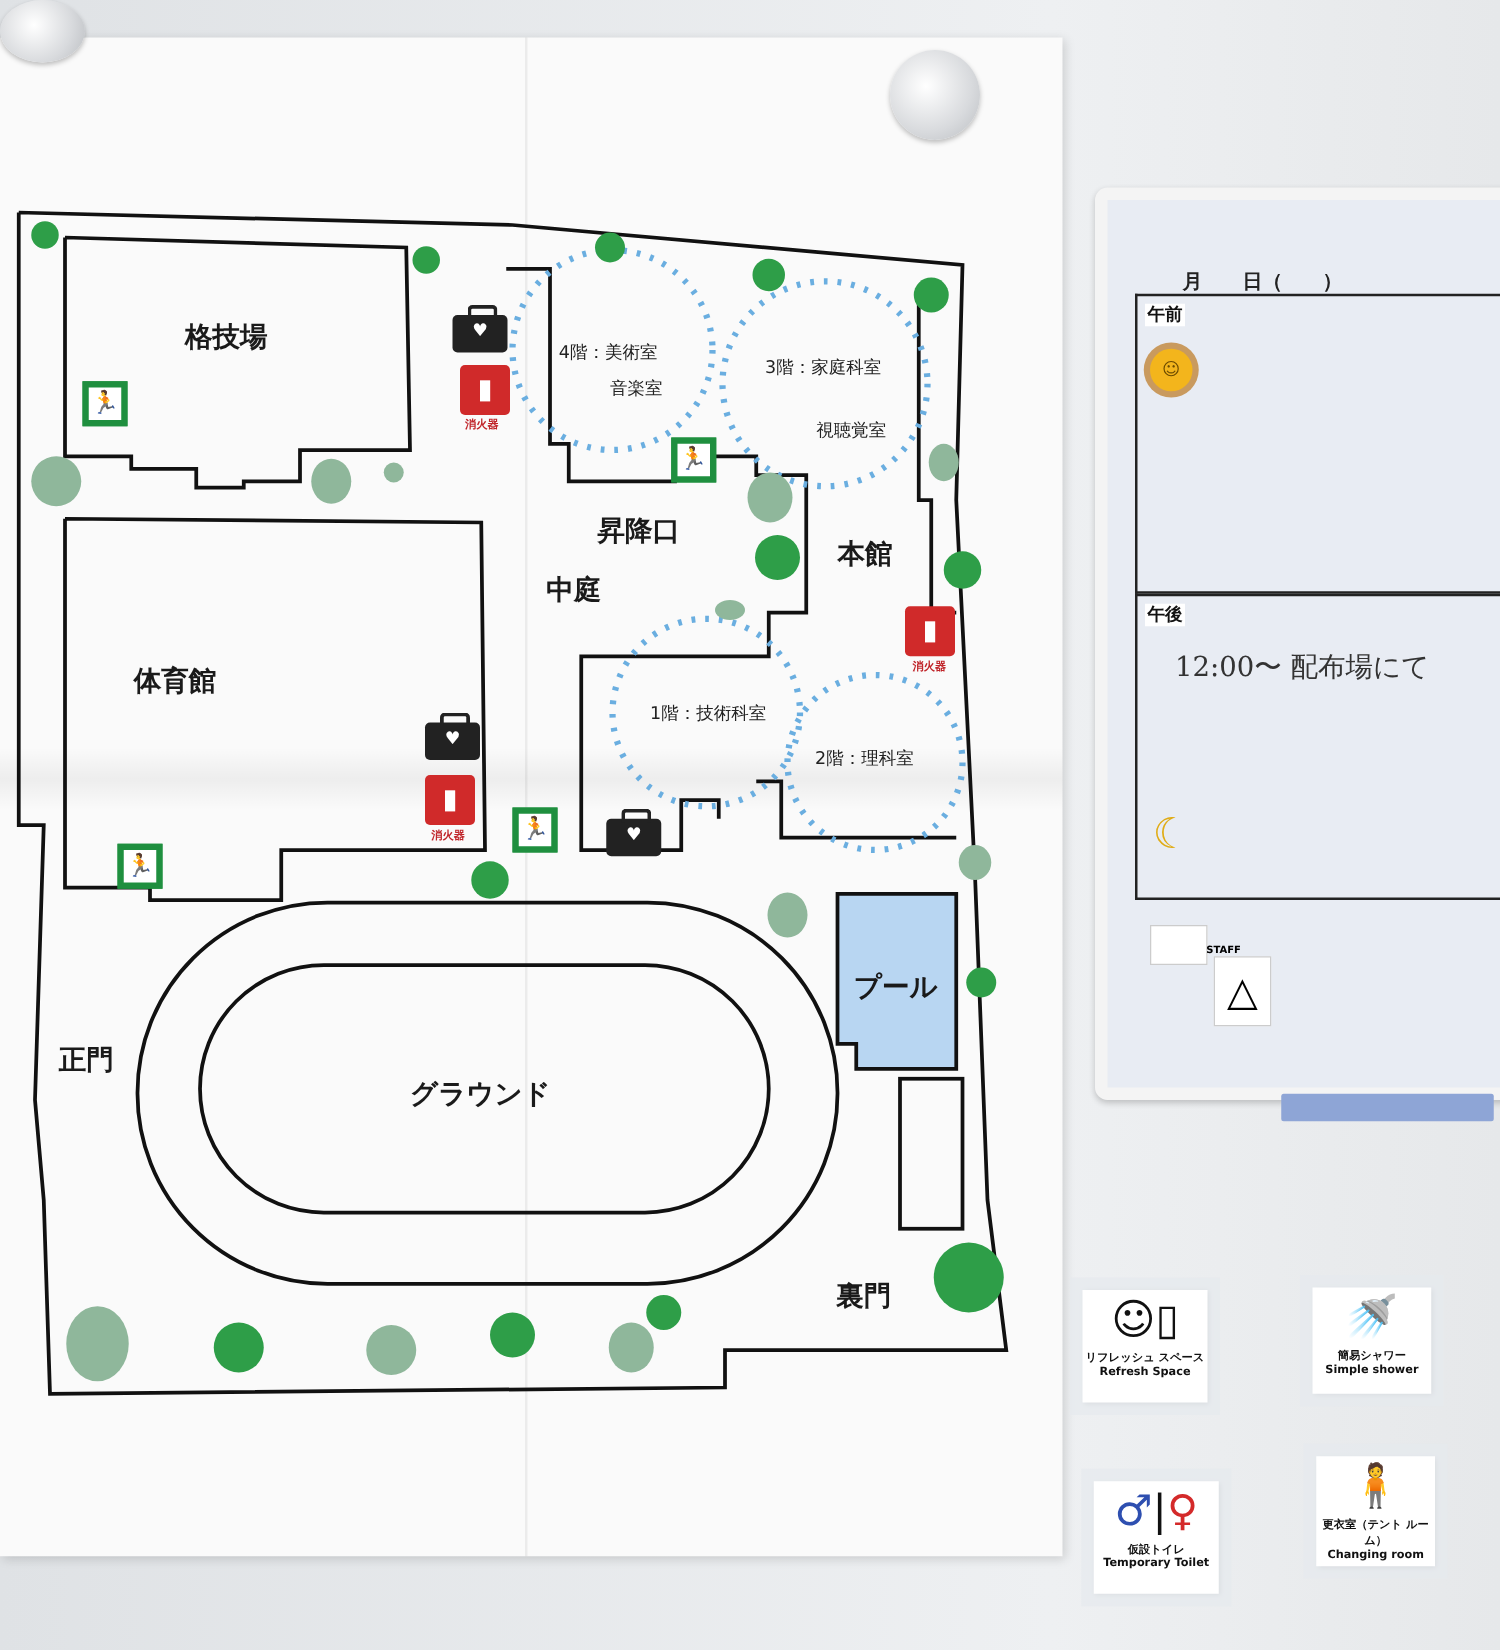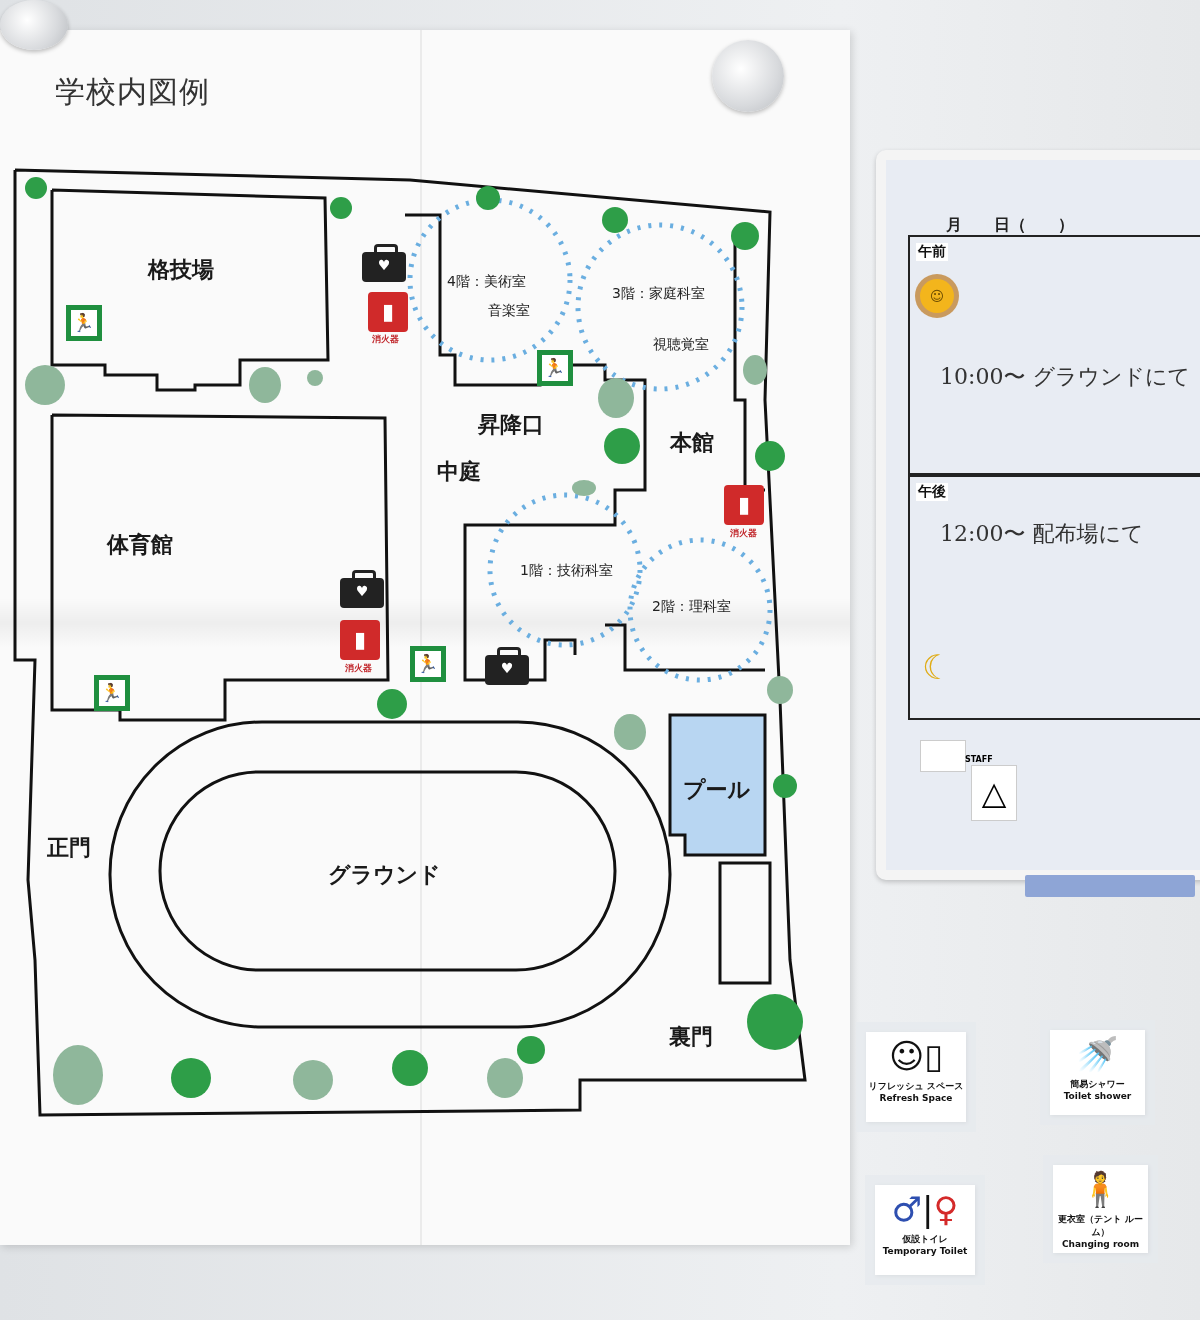--- a/index.html
+++ b/index.html
@@ -34,21 +34,20 @@
   .small-card { position: absolute; background: #fff; border: 1px solid #ccc; text-align: center; }
 </style>
 </head>
 <body>
 
 <div class="wall"></div>
 
 <div class="poster">
   <div class="fold-v"></div>
   <div class="fold-h"></div>
-  <div class="poster-title">学校内図例</div>
 
   <svg class="map" width="850" height="1215" viewBox="0 30 850 1215">
     <g fill="none" stroke="#111" stroke-width="3">
 
       <polyline points="15,170 410,180 770,212 765,400 780,700 790,960 805,1080 580,1080 580,1110 40,1115 35,960 28,880 35,660 15,660 15,170"></polyline>
 
       <polyline points="52,190 325,198 328,360 240,360 240,385 195,385 195,390 157,390 157,375 105,375 105,365 52,365 52,190"></polyline>
 
       <polyline points="52,415 385,418 388,680 225,680 225,720 120,720 120,710 52,710 52,415"></polyline>
 
@@ -137,21 +136,20 @@
 
 <div class="magnet" style="left:0;top:0;width:68px;height:50px;"></div>
 <div class="magnet" style="left:712px;top:40px;width:72px;height:72px;"></div>
 
 <div class="board">
   <div class="board-date">月　　日（　　）</div>
 
   <div class="board-sec" style="top:75px;height:240px;">
     <div class="head">午前</div>
     <div class="sun" style="left:10px;top:42px;">☺</div>
-    <div class="handwriting" style="left:30px;top:125px;">10:00〜 グラウンドにて</div>
   </div>
 
   <div class="board-sec" style="top:315px;height:245px;">
     <div class="head">午後</div>
     <div class="handwriting" style="left:30px;top:42px;">12:00〜 配布場にて</div>
     <div class="moon" style="left:12px;top:170px;">☾</div>
   </div>
 
   <div class="small-card" style="left:34px;top:580px;width:34px;height:32px;font-size:8px;padding-top:14px;font-weight:bold;padding-left:44px;">STAFF</div>
   <div class="small-card" style="left:85px;top:605px;width:46px;height:56px;font-size:32px;line-height:54px;">△</div>
@@ -159,21 +157,21 @@
 <div class="eraser"></div>
 
 <div class="sticker" style="left:866px;top:1032px;width:100px;height:90px;">
   <span class="ico">☺▯</span>
   <span class="jp">リフレッシュ スペース</span>
   <span class="en">Refresh Space</span>
 </div>
 <div class="sticker" style="left:1050px;top:1030px;width:95px;height:85px;">
   <span class="ico">🚿</span>
   <span class="jp">簡易シャワー</span>
-  <span class="en">Toilet shower</span>
+  <span class="en">Simple shower</span>
 </div>
 <div class="sticker" style="left:875px;top:1185px;width:100px;height:90px;">
   <span class="ico"><span style="color:#2e4fb0">♂</span>|<span style="color:#d42a2a">♀</span></span>
   <span class="jp">仮設トイレ</span>
   <span class="en">Temporary Toilet</span>
 </div>
 <div class="sticker" style="left:1053px;top:1165px;width:95px;height:88px;">
   <span class="ico">🧍</span>
   <span class="jp">更衣室（テント ルーム）</span>
   <span class="en">Changing room</span>

